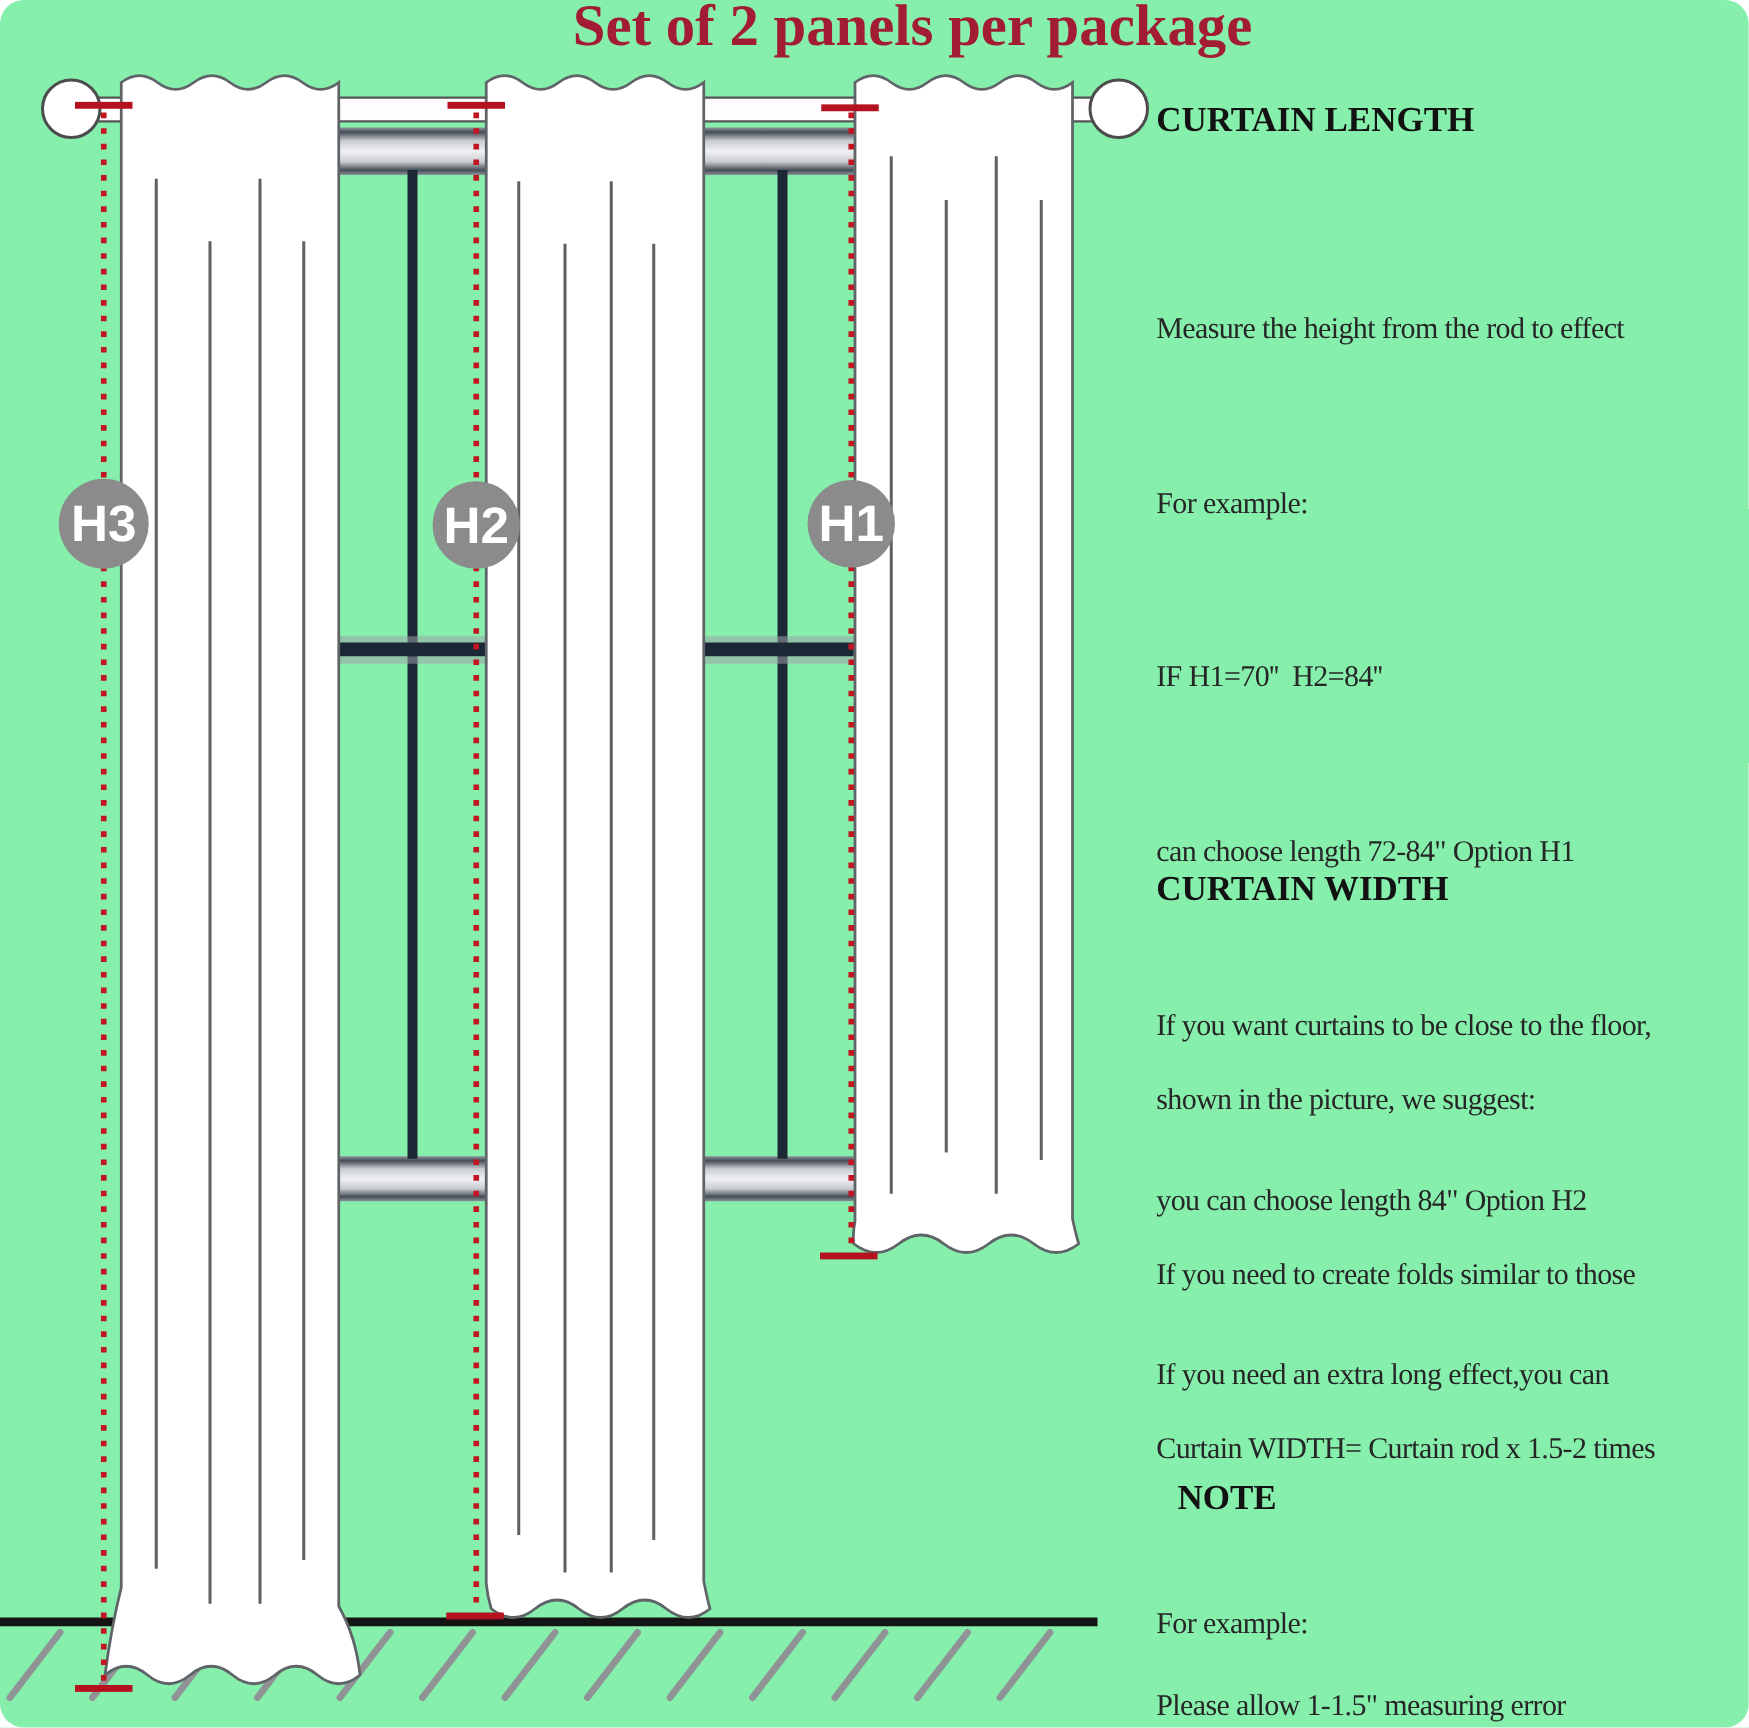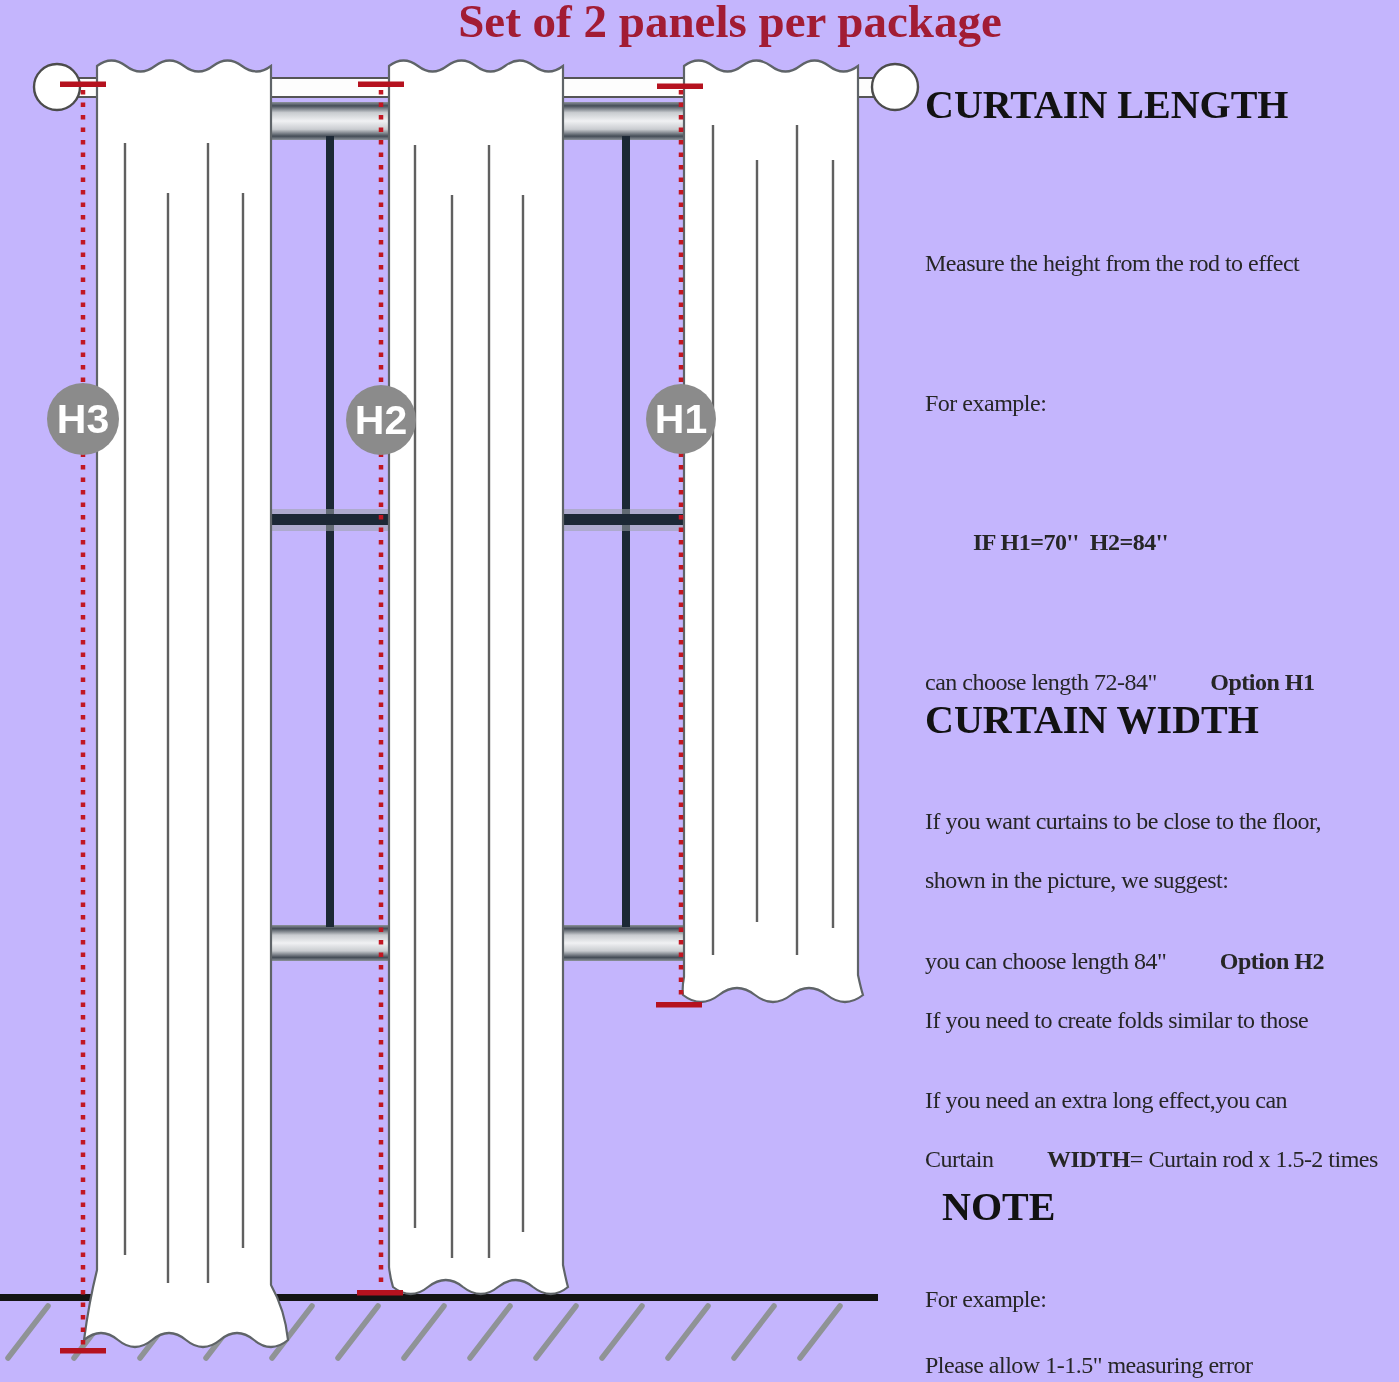--- a/index.html
+++ b/index.html
@@ -1,31 +1,31 @@
 <!DOCTYPE html>
 <html><head>
 <meta charset="utf-8">
 <style>
   html,body{margin:0;padding:0;background:#ffffff;}
-  .page{position:relative;width:1399px;height:1382px;background:#c4b5fd;overflow:hidden;
-        font-family:"Liberation Serif",serif;}
+  .page{position:relative;width:1399px;height:1382px;background:#86efac;overflow:hidden;
+        font-family:"Liberation Serif",serif;border-radius:19px;}
   .title{position:absolute;top:-6px;left:60px;width:1340px;text-align:center;
          font-size:47px;font-weight:bold;color:#a21c34;letter-spacing:0px;}
   .diagram-svg{position:absolute;left:0;top:0;}
-  .heading{position:absolute;left:925px;font-size:40px;font-weight:bold;color:#121212;
+  .heading{position:absolute;left:925px;font-size:28px;font-weight:bold;color:#121212;
            white-space:pre;}
   .h-len{top:81px;}
   .h-wid{top:696px;}
   .h-note{top:1183px;margin-left:17px;}
   .lines{position:absolute;left:925px;font-size:24px;line-height:46.5px;color:#262626;
          letter-spacing:-0.5px;white-space:pre;}
   .s1{top:147px;}
   .s2{top:764px;}
   .s3{top:1249px;}
-  .lines b{font-weight:bold;margin-left:48px;}
+  .lines b{font-weight:normal;}
 </style>
 </head>
 <body>
 
 <div class="page">
 
   <div class="title">Set of 2 panels per package</div>
 
   <svg class="diagram-svg" width="935" height="1382" viewBox="0 0 935 1382">
     <defs>

